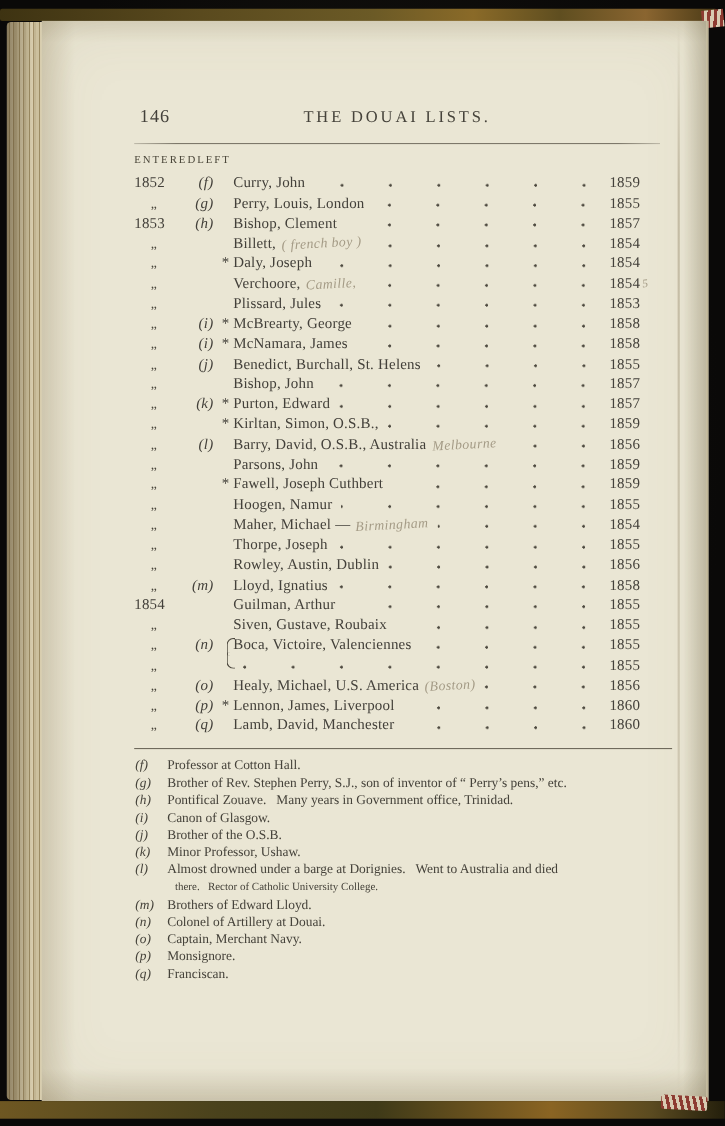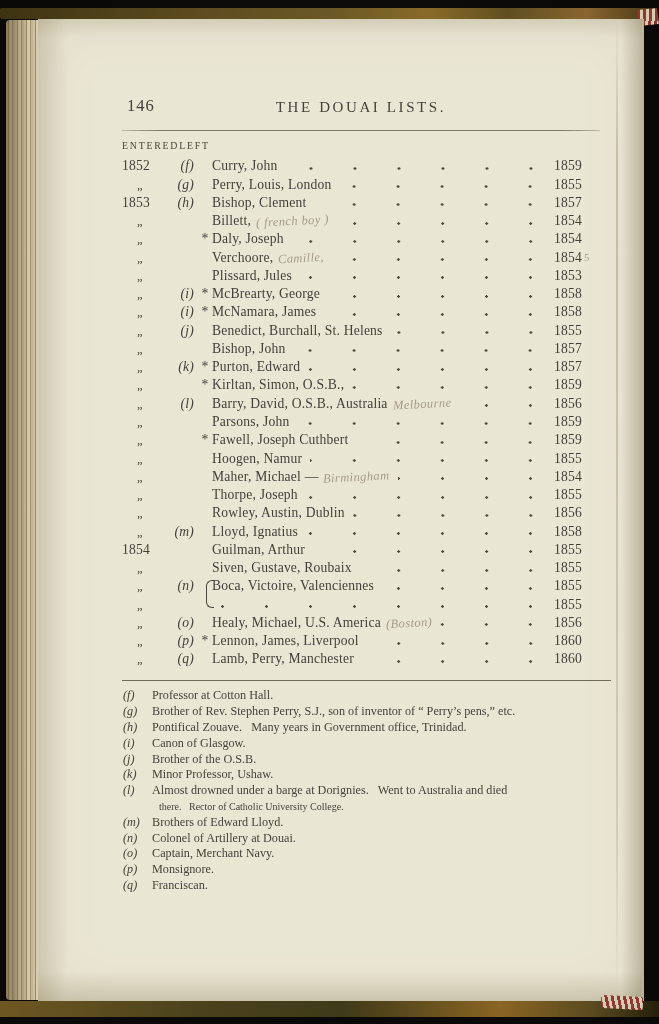--- a/index.html
+++ b/index.html
@@ -334,21 +334,21 @@
     <span class="c-star">*</span>
     <span class="c-name"><span>Lennon, James, Liverpool</span></span>
     <span class="leaders"></span>
     <span class="c-left"><span>1860</span></span>
   </div>
 
   <div class="row">
     <span class="c-entered ditto">„</span>
     <span class="c-note">(q)</span>
     <span class="c-star"></span>
-    <span class="c-name"><span>Lamb, Perry, Manchester</span></span>
+    <span class="c-name"><span>Lamb, David, Manchester</span></span>
     <span class="leaders"></span>
     <span class="c-left"><span>1860</span></span>
   </div>
 </div>
 
       <div class="foot-rule"></div>
 
       <div class="footnotes" id="footnotes">
   <div>
     <div class="fn">

